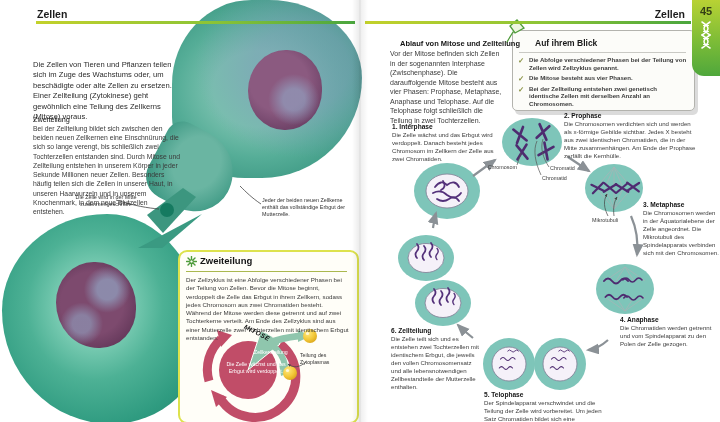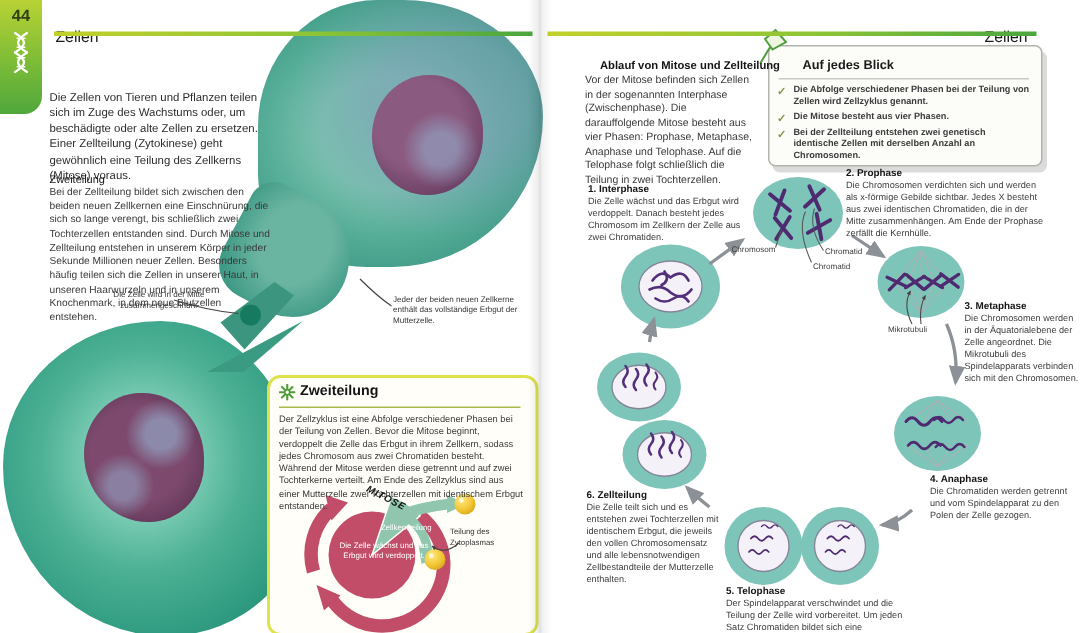--- a/index.html
+++ b/index.html
@@ -5,21 +5,21 @@
   html,body{margin:0;padding:0;background:#e8e8e8;}
   #book{position:relative;width:720px;height:422px;background:#ffffff;overflow:hidden;
         font-family:"Liberation Sans",sans-serif;color:#2e2e2e;}
   .abs{position:absolute;}
   
   .tab{width:28px;height:76px;background:linear-gradient(180deg,#b8d234 0%,#7cbc37 55%,#4fa73c 100%);z-index:8;text-align:center;}
   .tab-l{left:0;top:0;border-radius:0 0 12px 0;}
   .tab-r{left:692px;top:0;border-radius:0 0 0 12px;}
   .pagenum{display:block;margin-top:5px;font-size:11px;font-weight:bold;color:#333f14;}
   .dna{margin-top:3px;}
-  .sect{font-size:10.5px;font-weight:normal;color:#1c1c1c;z-index:8;margin-top:11px;}
+  .sect{font-size:10.5px;font-weight:bold;color:#1c1c1c;z-index:8;}
   .gbar{height:3px;background:linear-gradient(90deg,#c3d12b,#8cc436 55%,#4aa63e);z-index:8;}
   
   .title{left:33px;top:27px;font-family:"DejaVu Serif",serif;font-size:26px;font-weight:500;color:#101010;z-index:7;}
   .intro{left:33px;top:60px;width:151px;font-size:7.6px;line-height:1.38;color:#2b2b2b;z-index:7;}
   .subhead{font-size:7.3px;font-weight:normal;color:#141414;z-index:7;}
   .body-sm{font-size:6.8px;line-height:1.36;color:#3a3a3a;z-index:7;}
   .ann{font-size:5.4px;line-height:1.25;color:#333;z-index:7;}
   
   .blob{z-index:1;}
   .cell-up{left:172px;top:0px;width:190px;height:178px;border-radius:46% 54% 58% 42% / 52% 48% 62% 38%;
@@ -208,32 +208,20 @@
         <path d="M473,176 L495,160" marker-end="url(#ah)"></path>
         <path d="M568,157 L589,171" marker-end="url(#ah)"></path>
         <path d="M631,216 Q639,234 637,255" marker-end="url(#ah)"></path>
         <path d="M608,340 Q598,349 588,350" marker-end="url(#ah)"></path>
         <path d="M473,338 Q464,331 458,325" marker-end="url(#ah)"></path>
         <path d="M433,228 Q434,220 436,213" marker-end="url(#ah)"></path>
       </g>
     </g>
   </svg>
 
-  <div class="abs tab tab-l">
-    <span class="pagenum">44</span>
-    <svg class="dna" width="14" height="30" viewBox="0 0 14 28">
-      <g stroke="#ffffff" stroke-width="1.5" fill="none" stroke-linecap="round">
-        <path d="M3,1 C11,6 11,9 3,14"></path>
-          <path d="M11,1 C3,6 3,9 11,14"></path>
-        <path d="M3,14 C11,19 11,22 3,27"></path>
-          <path d="M11,14 C3,19 3,22 11,27"></path>
-        <path d="M4.5,4.5 H9.5 M4.5,10.5 H9.5 M4.5,17.5 H9.5 M4.5,23.5 H9.5" stroke-width="1.1"></path>
-      </g>
-    </svg>
-  </div>
   <div class="abs sect" style="left:37px;top:8px;">Zellen</div>
   <div class="abs gbar" style="left:36px;top:21px;width:319px;"></div>
 
   <div class="abs intro">Die Zellen von Tieren und Pflanzen teilen sich im Zuge des Wachstums oder, um beschädigte oder alte Zellen zu ersetzen. Einer Zellteilung (Zytokinese) geht gewöhnlich eine Teilung des Zellkerns (Mitose) voraus.</div>
   <div class="abs subhead" style="left:33px;top:115px;">Zweiteilung</div>
   <div class="abs body-sm" style="left:33px;top:124px;width:147px;">Bei der Zellteilung bildet sich zwischen den beiden neuen Zellkernen eine Einschnürung, die sich so lange verengt, bis schließlich zwei Tochterzellen entstanden sind. Durch Mitose und Zellteilung entstehen in unserem Körper in jeder Sekunde Millionen neuer Zellen. Besonders häufig teilen sich die Zellen in unserer Haut, in unseren Haarwurzeln und in unserem Knochenmark, in dem neue Blutzellen entstehen.</div>
 
   <div class="abs ann" style="left:70px;top:194px;width:72px;text-align:center;">Die Zelle wird in der Mitte zusammengeschnürt.</div>
   <div class="abs ann" style="left:262px;top:197px;width:84px;">Jeder der beiden neuen Zellkerne enthält das vollständige Erbgut der Mutterzelle.</div>
 
@@ -246,25 +234,37 @@
   <div class="abs zbox-title">Zweiteilung</div>
   <div class="abs zbox-div"></div>
   <div class="abs zbox-body">Der Zellzyklus ist eine Abfolge verschiedener Phasen bei der Teilung von Zellen. Bevor die Mitose beginnt, verdoppelt die Zelle das Erbgut in ihrem Zellkern, sodass jedes Chromosom aus zwei Chromatiden besteht. Während der Mitose werden diese getrennt und auf zwei Tochterkerne verteilt. Am Ende des Zellzyklus sind aus einer Mutterzelle zwei Tochterzellen mit identischem Erbgut entstanden.</div>
   <div class="abs mitose">MITOSE</div>
   <div class="abs wedgelab">Zellkern­teilung</div>
   <div class="abs forklab">Teilung des Zytoplasmas</div>
   <div class="abs circlab">Die Zelle wächst und das Erbgut wird verdoppelt.</div>
 
   <div class="abs sect" style="left:600px;top:8px;width:85px;text-align:right;">Zellen</div>
   <div class="abs gbar" style="left:365px;top:21px;width:326px;"></div>
+  <div class="abs tab tab-r">
+    <span class="pagenum">45</span>
+    <svg class="dna" width="14" height="30" viewBox="0 0 14 28">
+      <g stroke="#ffffff" stroke-width="1.5" fill="none" stroke-linecap="round">
+        <path d="M3,1 C11,6 11,9 3,14"></path>
+          <path d="M11,1 C3,6 3,9 11,14"></path>
+        <path d="M3,14 C11,19 11,22 3,27"></path>
+          <path d="M11,14 C3,19 3,22 11,27"></path>
+        <path d="M4.5,4.5 H9.5 M4.5,10.5 H9.5 M4.5,17.5 H9.5 M4.5,23.5 H9.5" stroke-width="1.1"></path>
+      </g>
+    </svg>
+  </div>
 
   <div class="abs ablauf-h">Ablauf von Mitose und Zellteilung</div>
   <div class="abs ablauf-b">Vor der Mitose befinden sich Zellen in der sogenannten Interphase (Zwischenphase). Die darauffolgende Mitose besteht aus vier Phasen: Prophase, Metaphase, Anaphase und Telophase. Auf die Telophase folgt schließlich die Teilung in zwei Tochterzellen.</div>
 
-  <div class="abs glance-title">Auf jedes Blick</div>
+  <div class="abs glance-title">Auf ihrem Blick</div>
   <div class="abs glance-div"></div>
   <div class="abs glance-items">
     <div class="g-item">
       <span class="check">✓</span>
       <span class="g-txt">Die Abfolge verschiedener Phasen bei der Teilung von Zellen wird Zellzyklus genannt.</span>
     </div>
     <div class="g-item">
       <span class="check">✓</span>
       <span class="g-txt">Die Mitose besteht aus vier Phasen.</span>
     </div>

